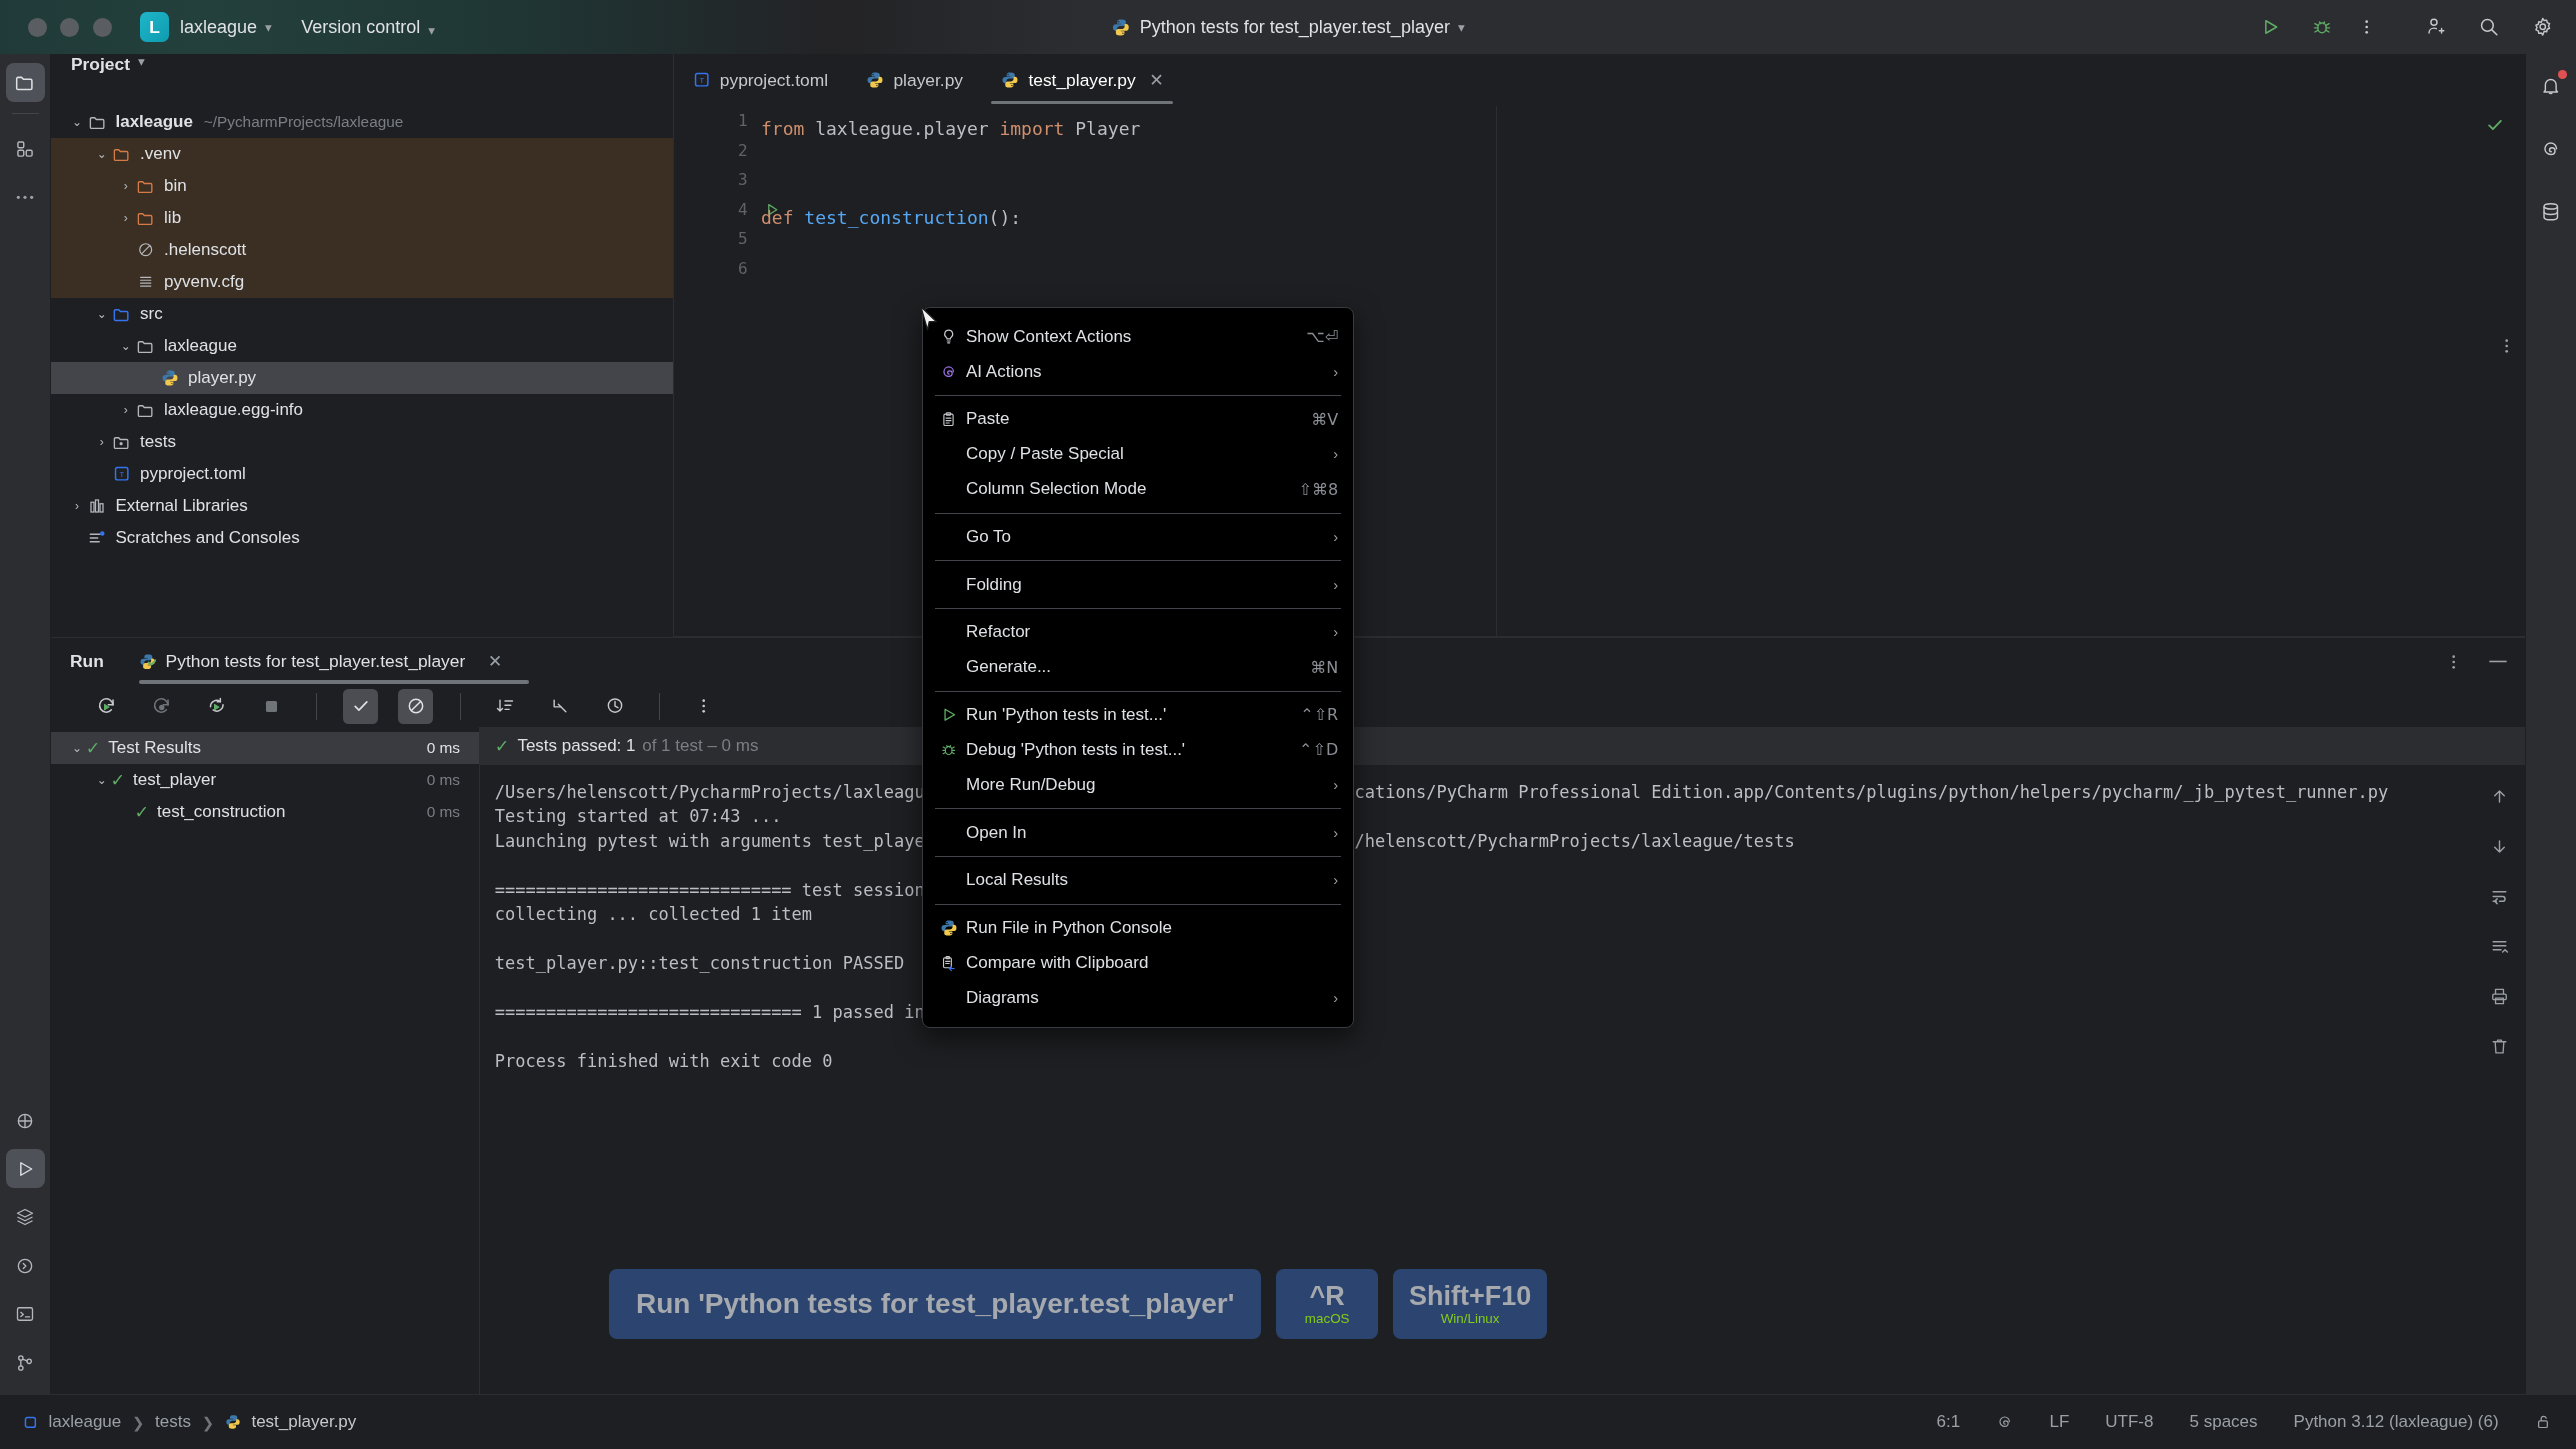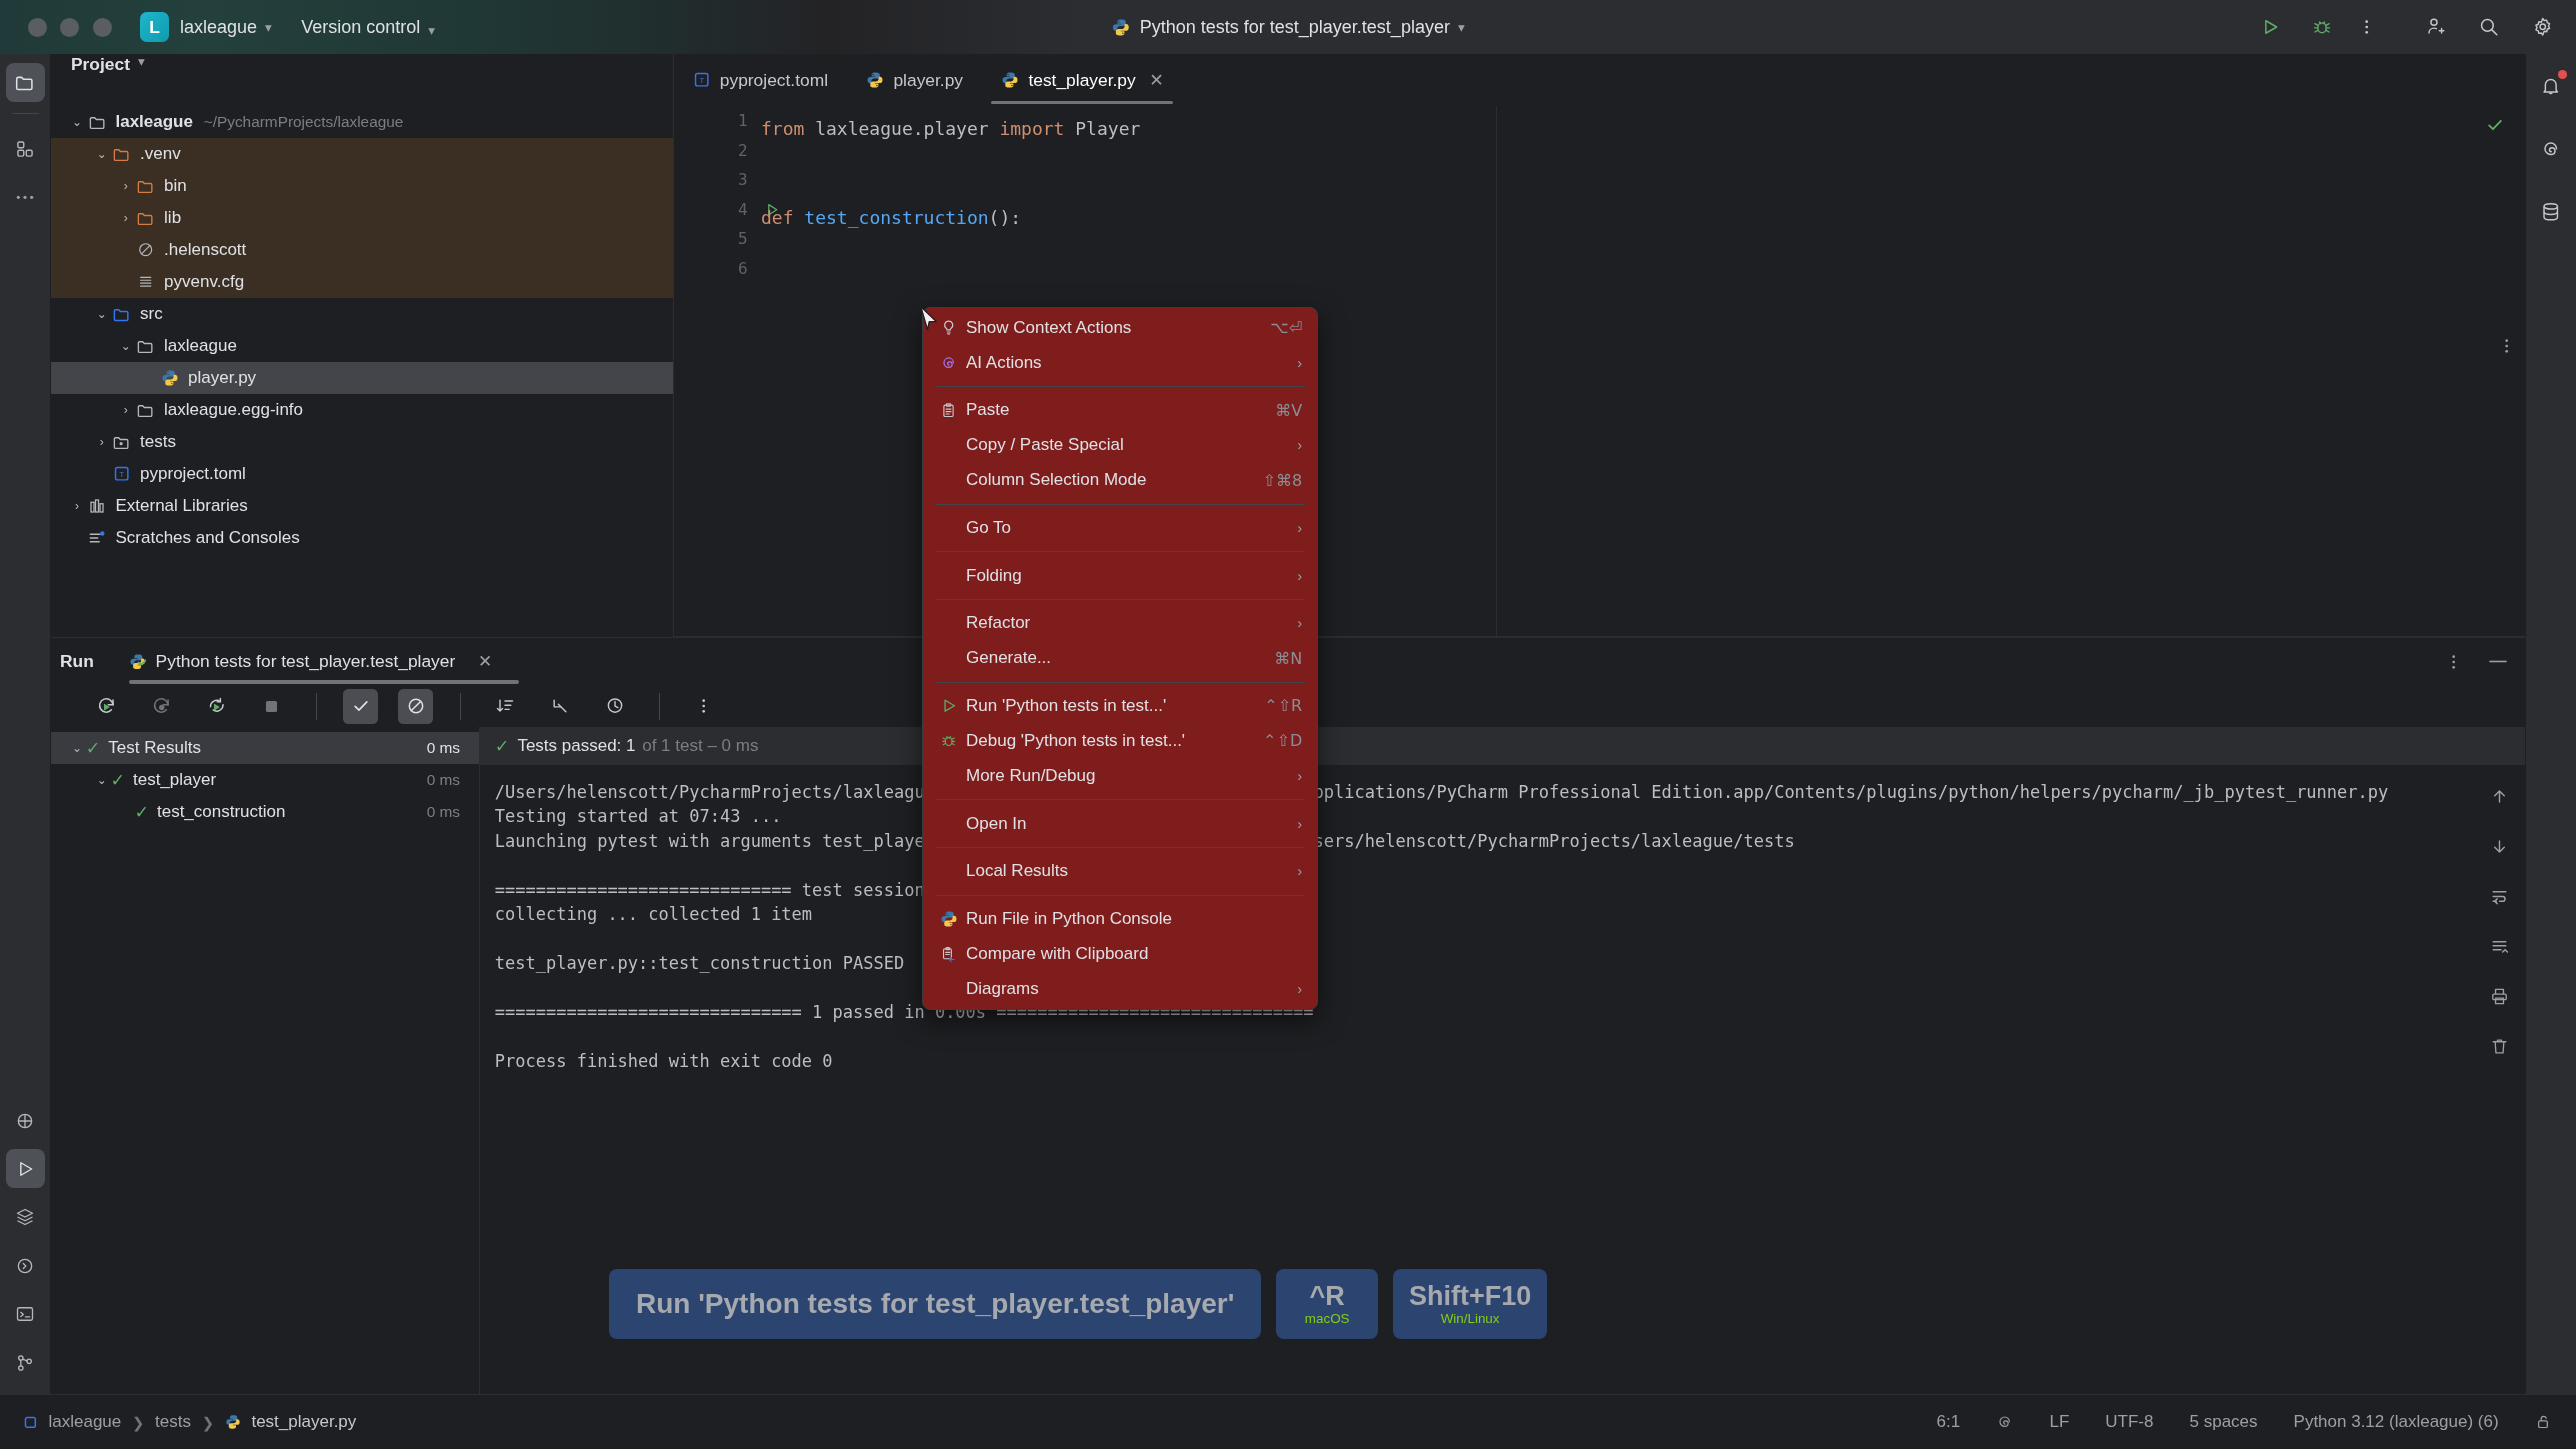--- a/index.html
+++ b/index.html
@@ -89,21 +89,21 @@
   .codearea { position: absolute; left: 87px; top: 8px; right: 0; height: 100%; }
   .cline { height: 29.5px; line-height: 29.5px; font-size: 18px; color: #bcbec4; white-space: pre; }
   .k { color: #cf8e6d; }
   .fn { color: #56a8f5; }
   .editor-divider { position:absolute; left:0; right:0; bottom:0; height:0.7px; background:#2b2d30; }
   .code-vline { position: absolute; left: 822px; top: 0; width: 0.7px; height: 100%; background: #2b2d30; }
   .inspect-ok { position: absolute; right: 20px; top: 9.4px; }
 
   
   .runpanel { position: absolute; left: 51px; top: 637px; right: 51px; height: 757px; background: #1e1f22; border-top: 0.7px solid #2b2d30; }
-  .run-head { height: 47px; display: flex; align-items: center; padding-left: 9px; position: relative; }
+  .run-head { height: 47px; display: flex; align-items: center; padding-left: 19px; position: relative; }
   .run-head .run-lbl { color: #dfe1e5; font-size: 17.4px; font-weight: bold; }
   .run-tab { display: flex; align-items: center; gap: 9.4px; margin-left: 35px; position: relative; height: 47px; }
   .run-tab .lbl { color: #dfe1e5; font-size: 17.4px; }
   .run-tab::after { content:''; position:absolute; left: 0; right: -27px; bottom: 1.3px; height: 3.4px; background: #6f737a; border-radius: 2px; }
   .run-tab .x { color: #9aa0a6; font-size: 17px; margin-left: 13.4px; }
   .run-head-right { position: absolute; right: 17.4px; display: flex; align-items: center; gap: 31px; }
   .run-toolbar { height: 42px; display: flex; align-items: center; padding-left: 38px; gap: 20px; }
   .tb-btn { width: 35px; height: 35px; border-radius: 5.4px; display: flex; align-items: center; justify-content: center; }
   .tb-btn.on { background: #4b4d52; }
   .tb-div { width: 0.7px; height: 27px; background: #43454a; margin: 0 6.7px; }
@@ -118,23 +118,23 @@
 
   .console { flex: 1; position: relative; overflow: hidden; }
   .cons-status { height: 38px; display: flex; align-items: center; padding-left: 14.8px; background: #2b2d30; font-size: 17px; }
   .cons-status .t1 { color: #dfe1e5; }
   .cons-status .t2 { color: #7a7e85; margin-left: 6.7px; }
   .cons-out { padding: 14.8px 0 0 14.8px; font-family: "DejaVu Sans Mono", monospace; font-size: 17px; color: #bcbec4; line-height: 1.44; white-space: pre; }
   .cons-right { position: absolute; right: 0; top: 38px; width: 51px; bottom: 0; display: flex; flex-direction: column; align-items: center; padding-top: 21.5px; gap: 31px; }
 
   
   .ctxmenu {
-    position: absolute; left: 922px; top: 307px; width: 396px;
-    background: #7f1d1d; border: 0.7px solid #393b40; border-radius: 8px;
-    box-shadow: 0 9.4px 27px rgba(0,0,0,.55); padding: 2px 0; z-index: 50;
+    position: absolute; left: 922px; top: 307px; width: 432px;
+    background: #000000; border: 0.7px solid #393b40; border-radius: 8px;
+    box-shadow: 0 9.4px 27px rgba(0,0,0,.55); padding: 11px 0; z-index: 50;
   }
   .mi { height: 35px; display: flex; align-items: center; padding: 0 14.8px 0 12px; position: relative; }
   .mi .mic { width: 27px; display: flex; align-items: center; justify-content: center; flex: 0 0 27px; }
   .mi .mlbl { color: #dfe1e5; font-size: 17px; margin-left: 4px; }
   .mi .msc { margin-left: auto; color: #8a8e94; font-size: 16px; font-family: "DejaVu Sans", sans-serif; }
   .mi .marr { margin-left: auto; color: #9aa0a6; font-size: 14.8px; }
   .msep { height: 0.7px; background: #43454a; margin: 6px 12px; }
 
   .cursor { position: absolute; left: 918px; top: 305px; z-index: 60; }
 

